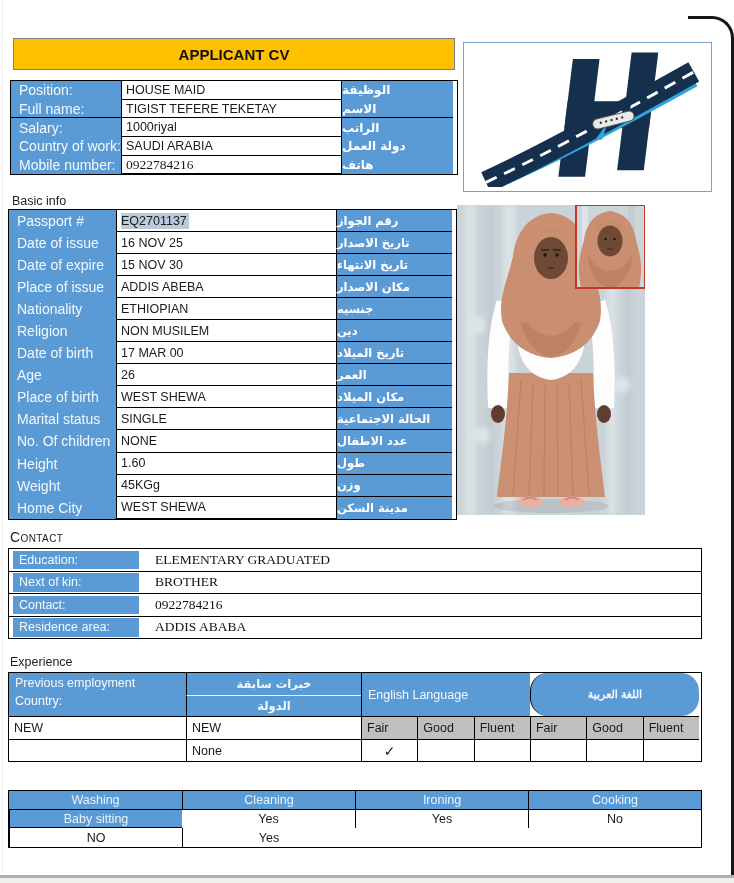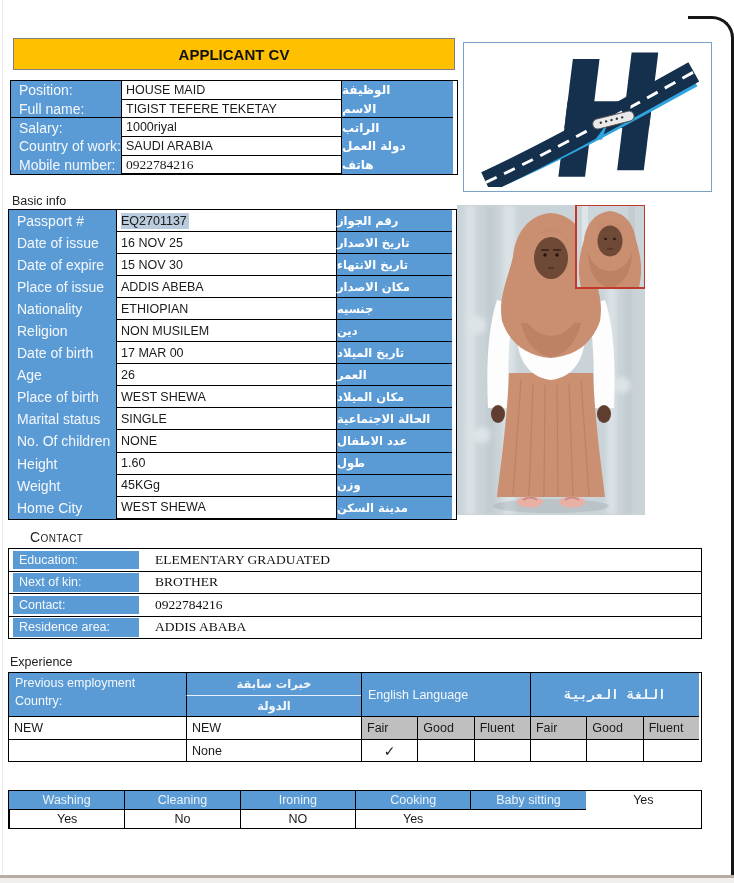--- a/index.html
+++ b/index.html
@@ -30,21 +30,21 @@
        border-left:1.4px solid #000;border-right:1.4px solid #000;border-bottom:1.2px solid #000;}
   .serif{font-family:"Liberation Serif","DejaVu Serif",serif;font-size:13.5px;}
 
   
   #top-table{position:absolute;left:10px;top:80px;width:446px;border:1.8px solid #000;
       display:grid;grid-template-columns:110px 221px 111px;grid-auto-rows:18.7px;}
   .group-div{border-bottom:1.6px solid #000 !important;}
 
   
   .sec-title{position:absolute;font-size:12.5px;color:#222;}
-  .smallcaps{font-variant:small-caps;font-size:14px;letter-spacing:.4px;margin-left:20px;}
+  .smallcaps{font-variant:small-caps;font-size:14px;letter-spacing:.4px;}
 
   
   #basic-table{position:absolute;left:8px;top:209px;width:447px;border:1.8px solid #000;
       display:grid;grid-template-columns:107px 221px 115px;grid-auto-rows:22.05px;}
   #basic-table .arab{border-bottom:1.2px solid #000;font-size:11.5px;}
   #basic-table .arab:last-child{border-bottom:none;}
   .hl{background:#b9cbdc;padding:1px 2px 1px 0;}
 
   
   #photo{position:absolute;left:457px;top:205px;width:188px;height:310px;}
@@ -64,30 +64,30 @@
   .e-blue{background:#5B9BD5;color:#f4f8fc;font-size:12.5px;}
   .e-c1{grid-area:1/1/3/2;padding:3px 0 0 6px;}
   .e-c1 div{margin-bottom:4px;}
   .e-c2a{grid-area:1/2/2/3;border-left:1.4px solid #000;display:flex;align-items:center;justify-content:center;
          font-weight:bold;direction:rtl;font-family:"DejaVu Sans",sans-serif;font-size:11.5px;}
   .e-c2b{grid-area:2/2/3/3;border-left:1.4px solid #000;border-top:1.5px solid rgba(255,255,255,.85);
          display:flex;align-items:center;justify-content:center;font-weight:bold;direction:rtl;
          font-family:"DejaVu Sans",sans-serif;font-size:11.5px;}
   .e-eng{grid-area:1/3/3/6;border-left:1.4px solid #000;display:flex;align-items:center;padding-left:6px;}
   .e-arab{grid-area:1/6/3/9;border-left:1.4px solid #000;display:flex;align-items:center;justify-content:center;
-          font-weight:bold;direction:rtl;font-family:Liberation Mono, monospace;font-size:13px;}
+          font-weight:bold;direction:rtl;font-family:Liberation Sans, sans-serif;font-size:11px;border-radius:18px;}
   .e-r3{border-top:1.5px solid #000;display:flex;align-items:center;padding-left:5px;font-size:12.5px;background:#fff;}
   .e-r4{border-top:1.2px solid #000;display:flex;align-items:center;padding-left:5px;font-size:12.5px;background:#fff;}
   .e-gray{background:#BFBFBF;}
   .e-bl{border-left:1.4px solid #000;}
   .e-check{justify-content:center;padding-left:0;font-size:14px;font-weight:bold;}
 
   
   #skills-table{position:absolute;left:8px;top:790px;width:692px;border:1.8px solid #000;
-      display:grid;grid-template-columns:repeat(6,1fr);grid-auto-rows:18.7px;}
+      display:grid;grid-template-columns:repeat(4,1fr);grid-auto-rows:18.7px;}
   .s-head{background:#5B9BD5;color:#eaf2fa;display:flex;align-items:center;justify-content:center;
           font-size:12.5px;border-bottom:1.3px solid #000;}
   .s-val{background:#fff;display:flex;align-items:center;justify-content:center;font-size:12.5px;}
   .s-bl{border-left:1.3px solid #000;}
 </style>
 </head>
 <body>
 
 <div id="page">
 

